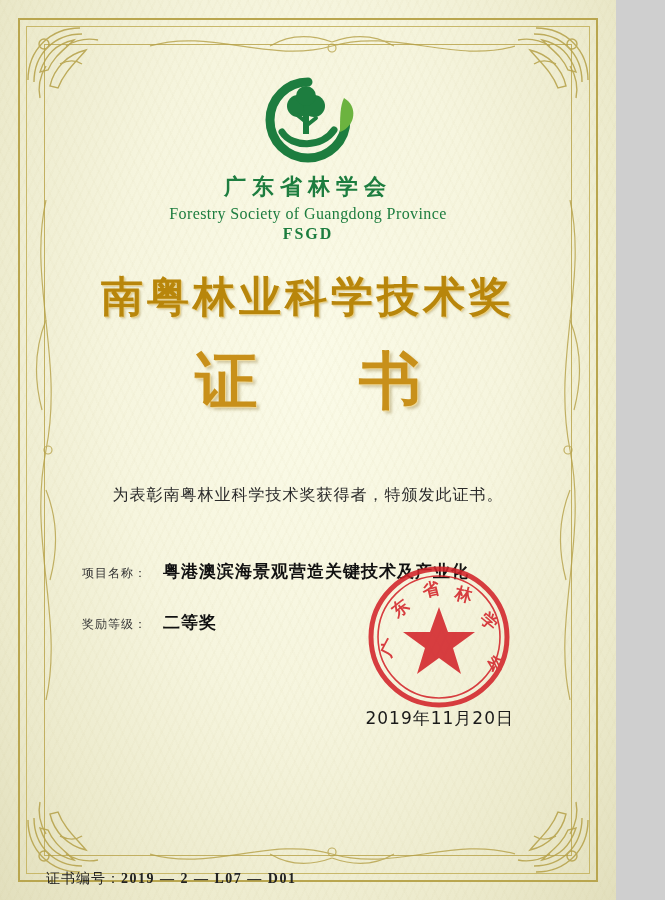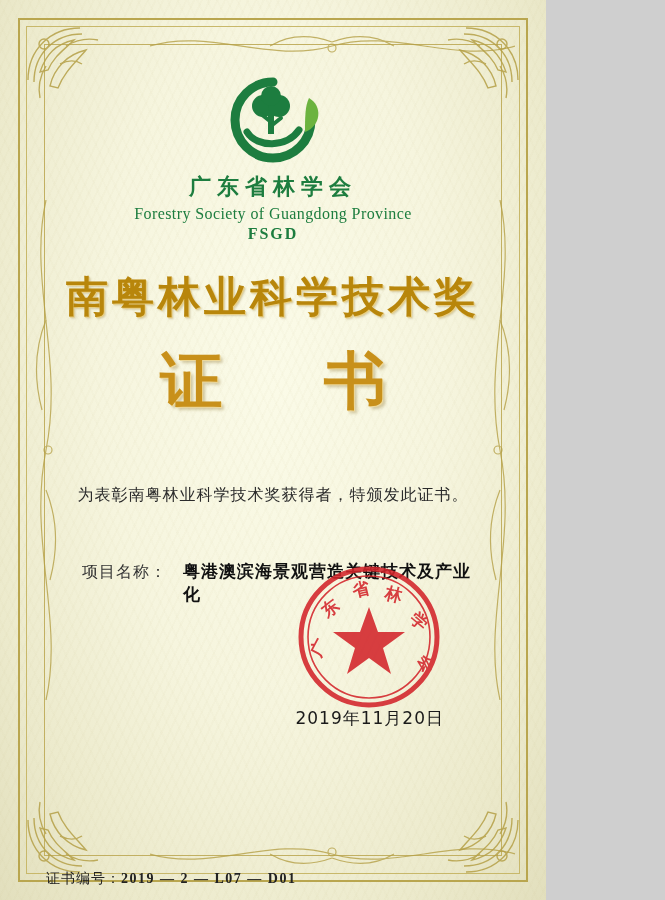--- a/index.html
+++ b/index.html
@@ -9,21 +9,21 @@
   }
   body {
     width: 665px;
     height: 900px;
     overflow: hidden;
     font-family: "DejaVu Sans", "Liberation Sans", sans-serif;
   }
 
   .certificate {
     position: relative;
-    width: 546px;
+    width: 616px;
     height: 900px;
     background:
       radial-gradient(ellipse at 50% 40%, #fbfbe8 0%, #f6f5de 45%, #eceacc 78%, #e2dfbd 100%);
     overflow: hidden;
   }
 
   
   .frame-outer {
     position: absolute;
     left: 18px; top: 18px; right: 18px; bottom: 18px;
@@ -139,21 +139,21 @@
   .fields {
     margin-top: 54px;
     padding-left: 22px;
   }
   .field-row {
     display: flex;
     align-items: baseline;
     margin-bottom: 28px;
   }
   .field-label {
-    font-size: 16px;
+    font-size: 12px;
     color: #333;
     letter-spacing: 1px;
     white-space: nowrap;
   }
   .field-value {
     font-size: 17px;
     font-weight: bold;
     color: #111;
     letter-spacing: 1px;
     margin-left: 16px;
@@ -346,20 +346,24 @@
 
     <div class="award-title">南粤林业科学技术奖</div>
     <div class="cert-word">证  书</div>
 
     <div class="statement">为表彰南粤林业科学技术奖获得者，特颁发此证书。</div>
 
     <div class="fields">
       <div class="field-row">
         <span class="field-label">项目名称：</span>
         <span class="field-value">粤港澳滨海景观营造关键技术及产业化</span>
+      </div>
+      <div class="field-row">
+        <span class="field-label">奖励等级：</span>
+        <span class="field-value">二等奖</span>
       </div>
     </div>
 
     <div class="seal-area">
       <div class="seal">
         <svg viewBox="0 0 150 150" width="150" height="150">
           <circle cx="75" cy="75" r="68" fill="none" stroke="#d3242a" stroke-width="5"></circle>
           <circle cx="75" cy="75" r="61" fill="none" stroke="#d3242a" stroke-width="1.6"></circle>
           <polygon points="75,45 84,70 111,70 89,86 97,112 75,96 53,112 61,86 39,70 66,70" fill="#d3242a"></polygon>
           <g fill="#d3242a" font-family="DejaVu Sans, sans-serif" font-size="17" font-weight="bold">

